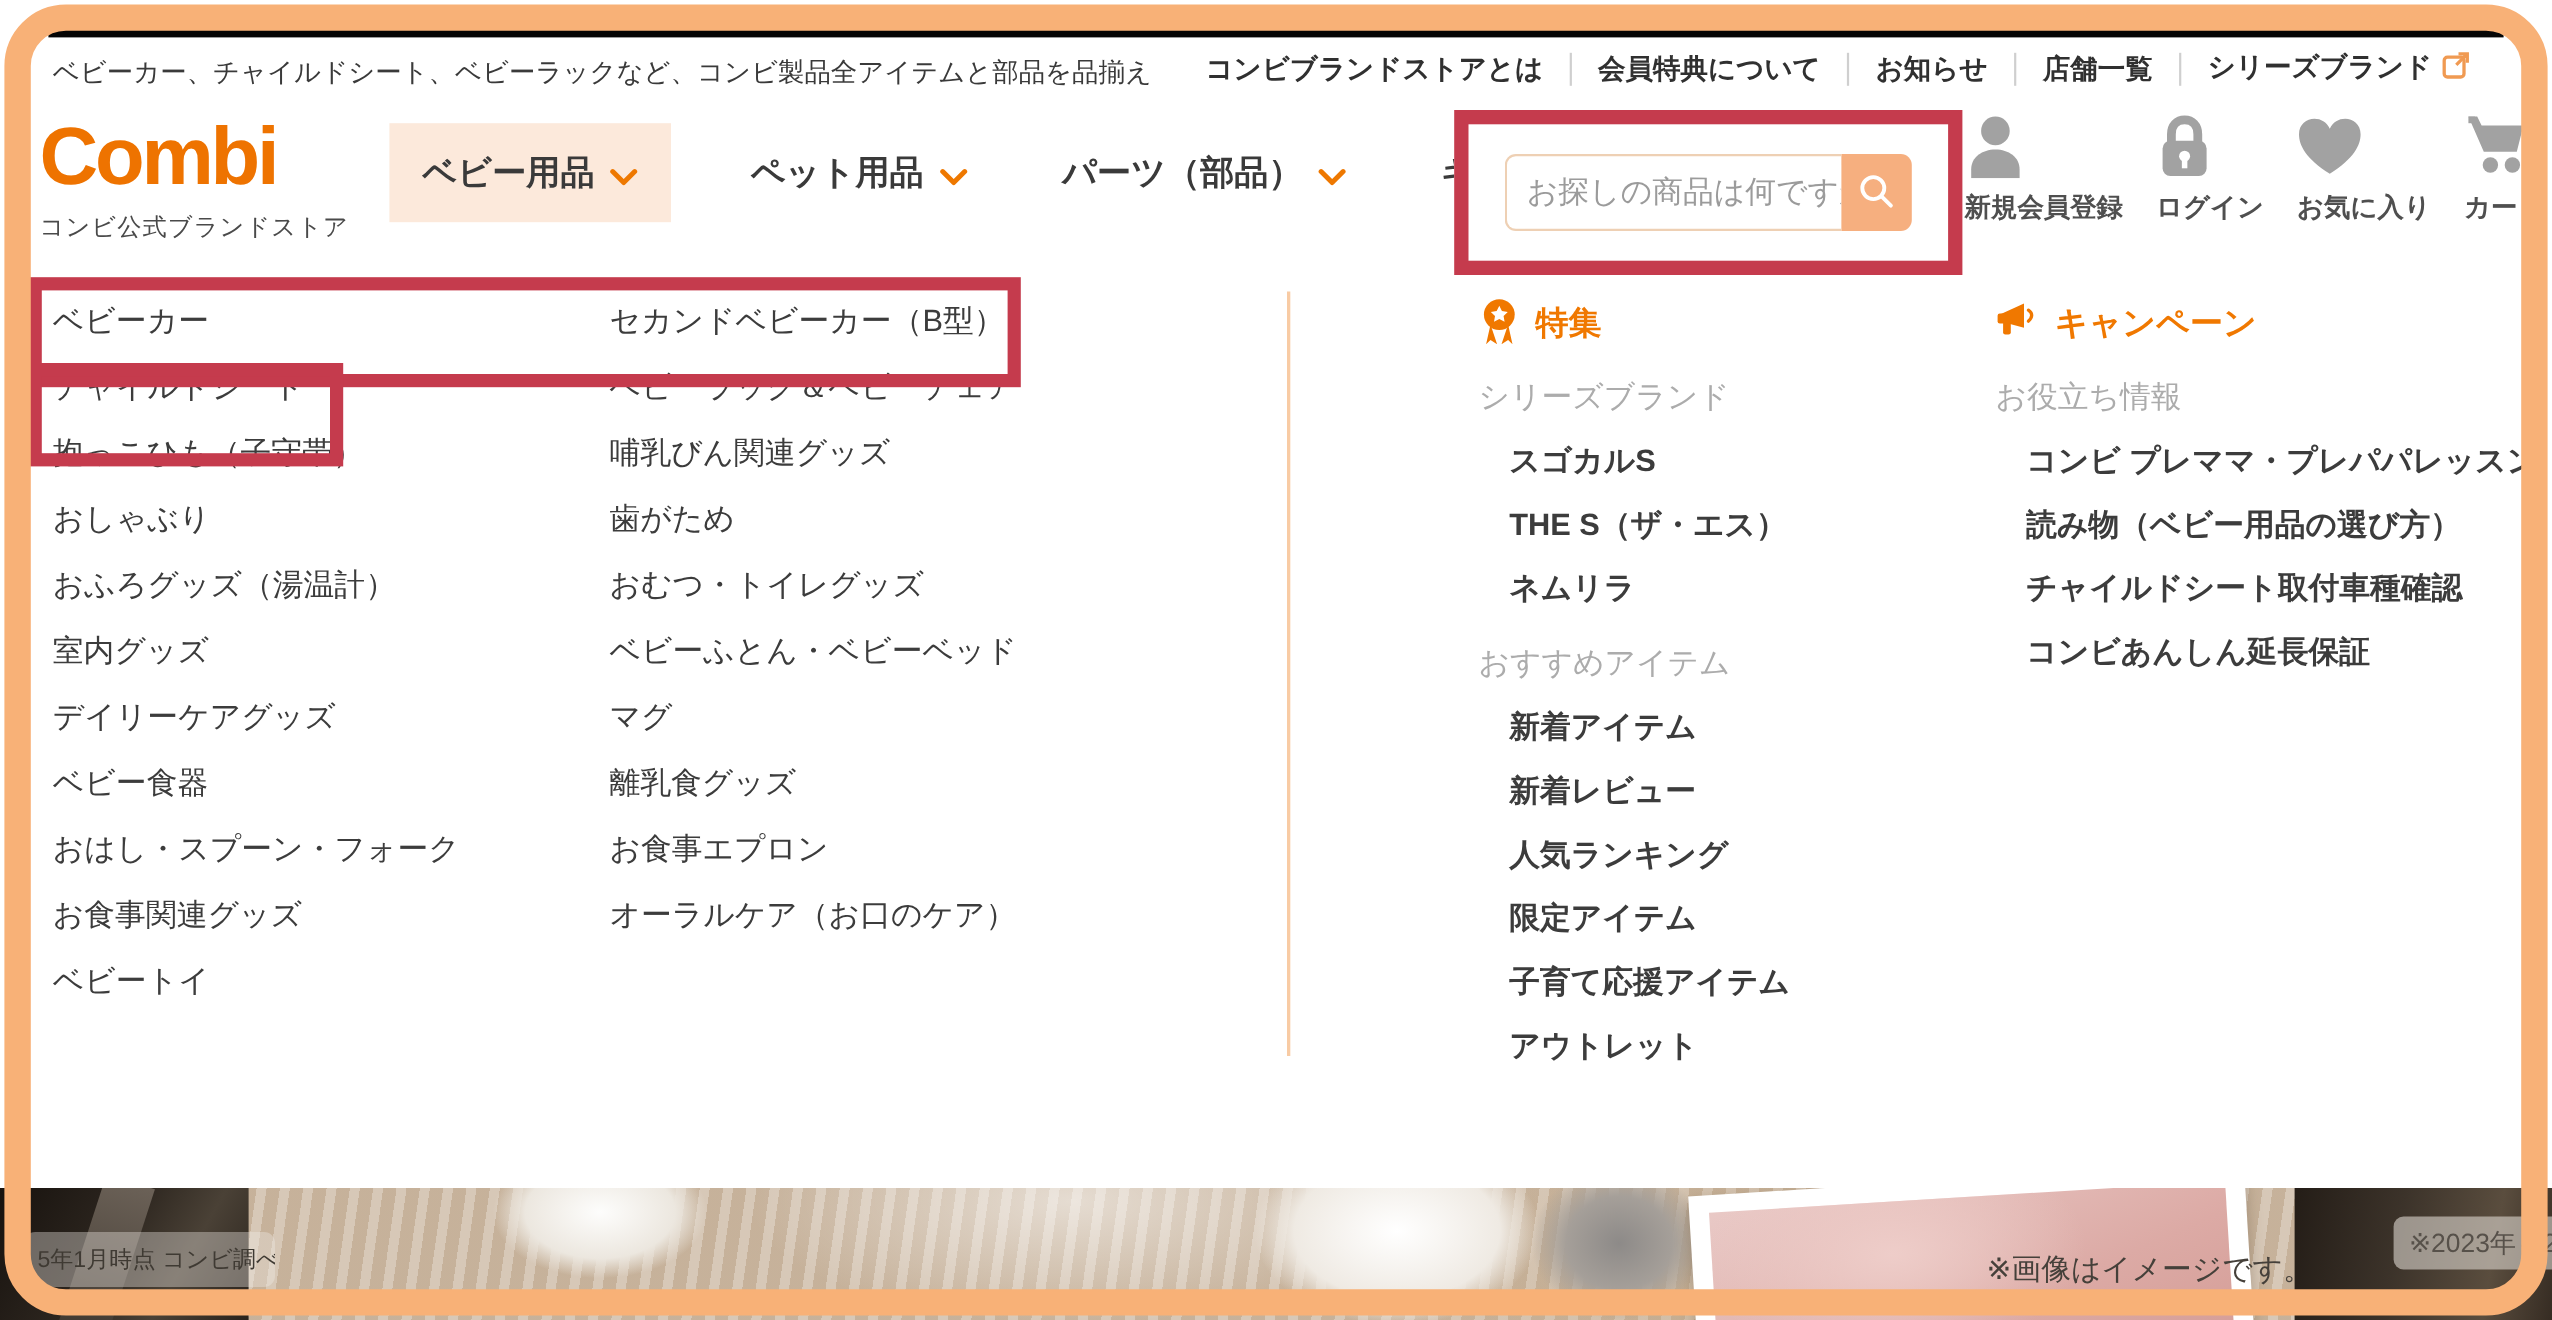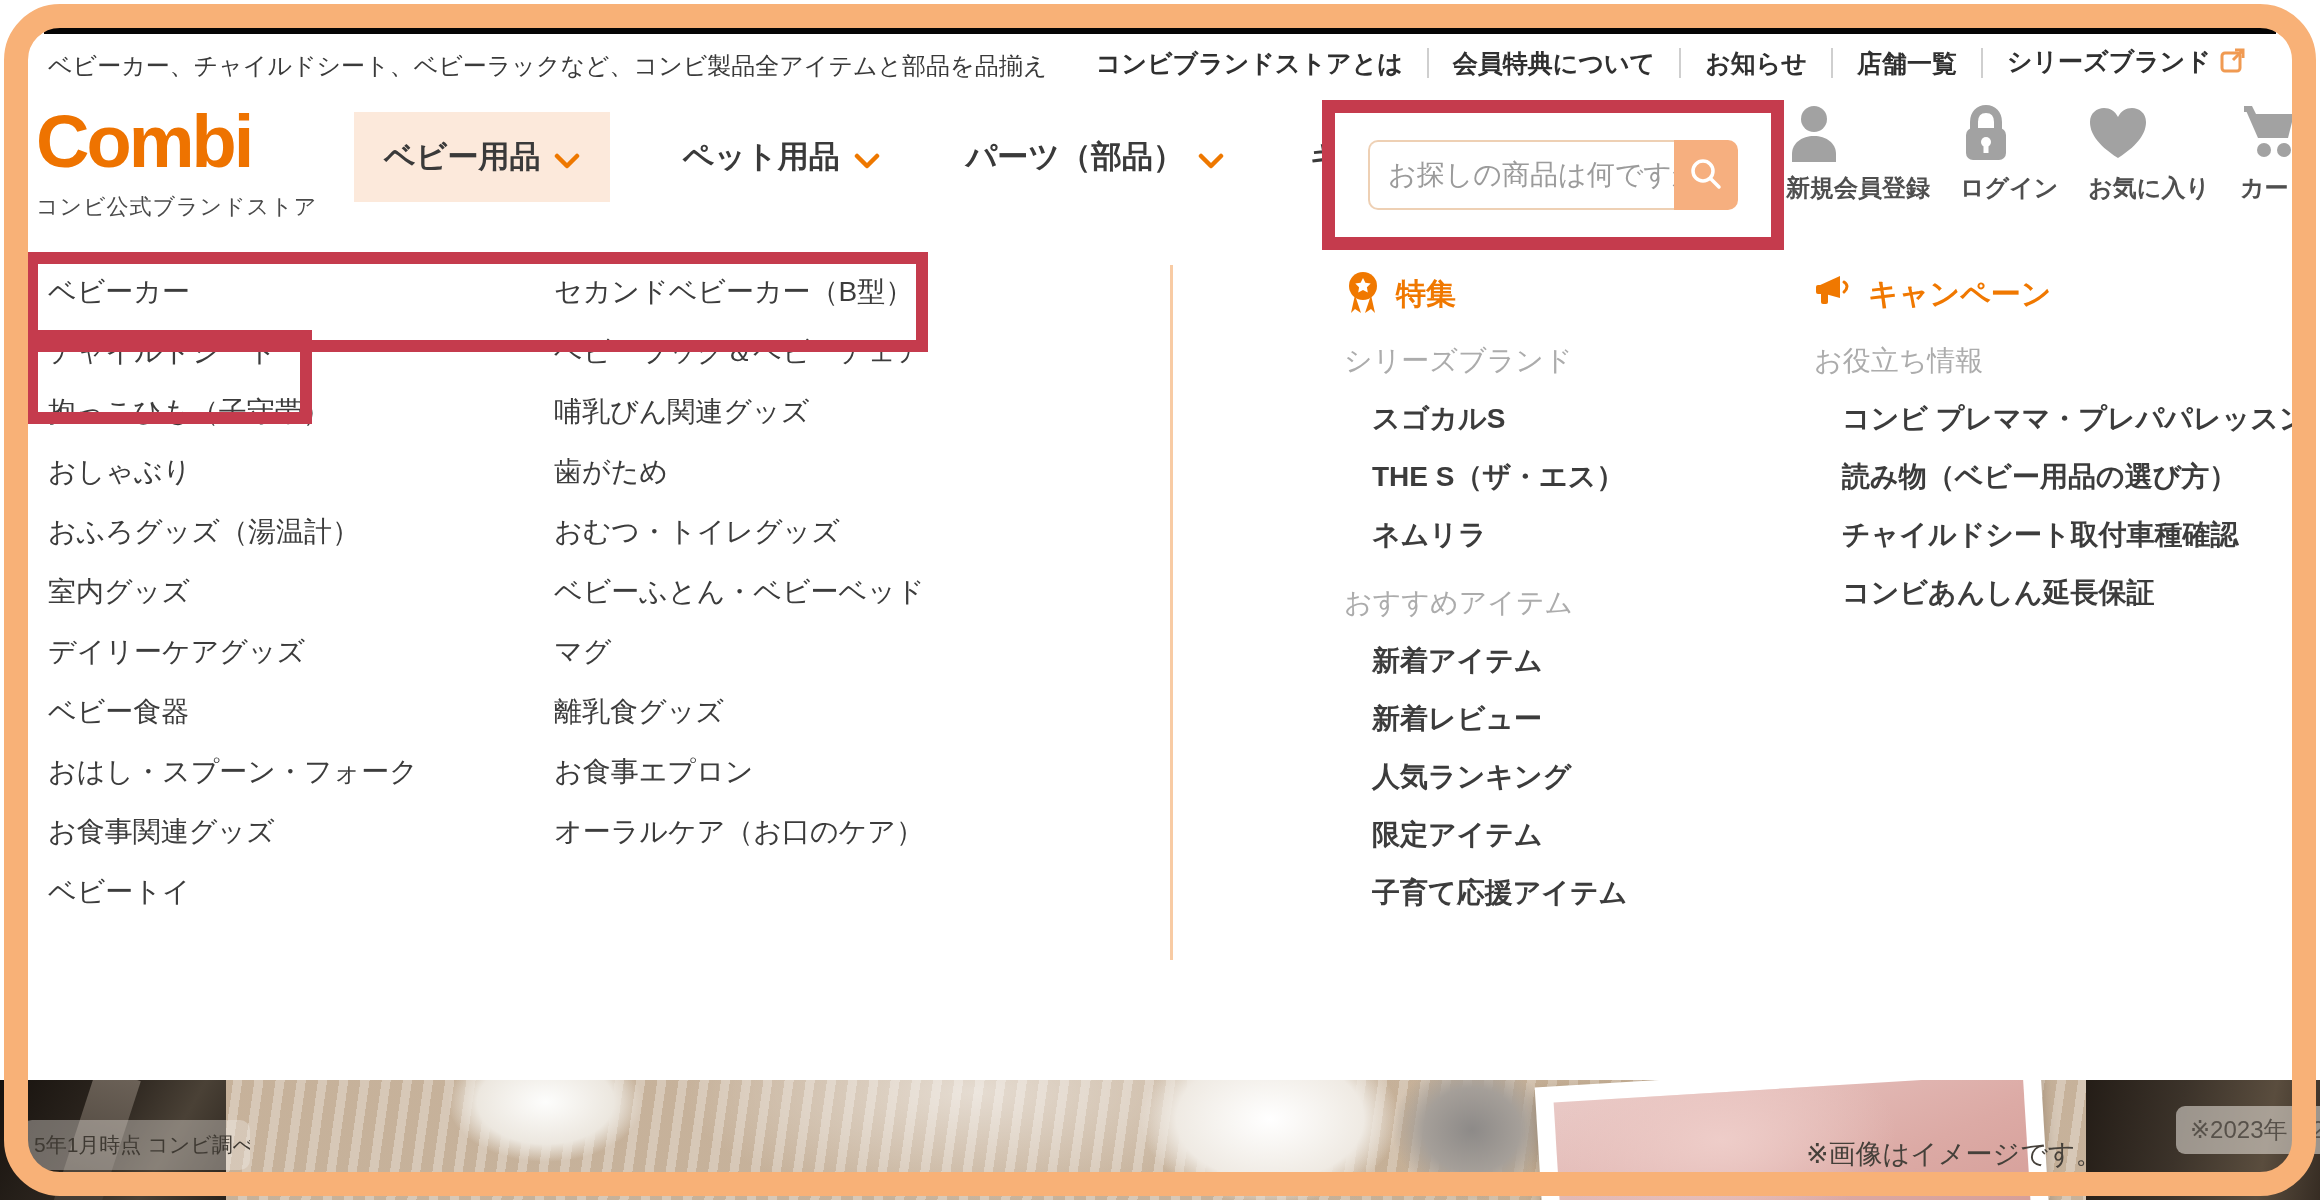--- a/index.html
+++ b/index.html
@@ -262,20 +262,21 @@
     <div class="sec-label">シリーズブランド</div>
     <div class="sec-item">スゴカルS</div>
     <div class="sec-item">THE S（ザ・エス）</div>
     <div class="sec-item">ネムリラ</div>
     <div class="sec-label gap-top">おすすめアイテム</div>
     <div class="sec-item">新着アイテム</div>
     <div class="sec-item">新着レビュー</div>
     <div class="sec-item">人気ランキング</div>
     <div class="sec-item">限定アイテム</div>
     <div class="sec-item">子育て応援アイテム</div>
+    <div class="sec-item">アウトレット</div>
   </div>
 
   <div class="sec-col campaign">
     <div class="sec-header">
       <span>
         <svg width="40" height="36" viewBox="0 0 40 36">
             <path d="M4 12 L26 2 v22 L4 18 z" fill="#f07800"></path>
             <rect x="2" y="11" width="7" height="9" rx="2" fill="#f07800"></rect>
             <rect x="7" y="18" width="7" height="12" rx="2" fill="#f07800"></rect>
             <path d="M30 8 q6 4 0 10" fill="none" stroke="#f07800" stroke-width="3" stroke-linecap="round"></path>

